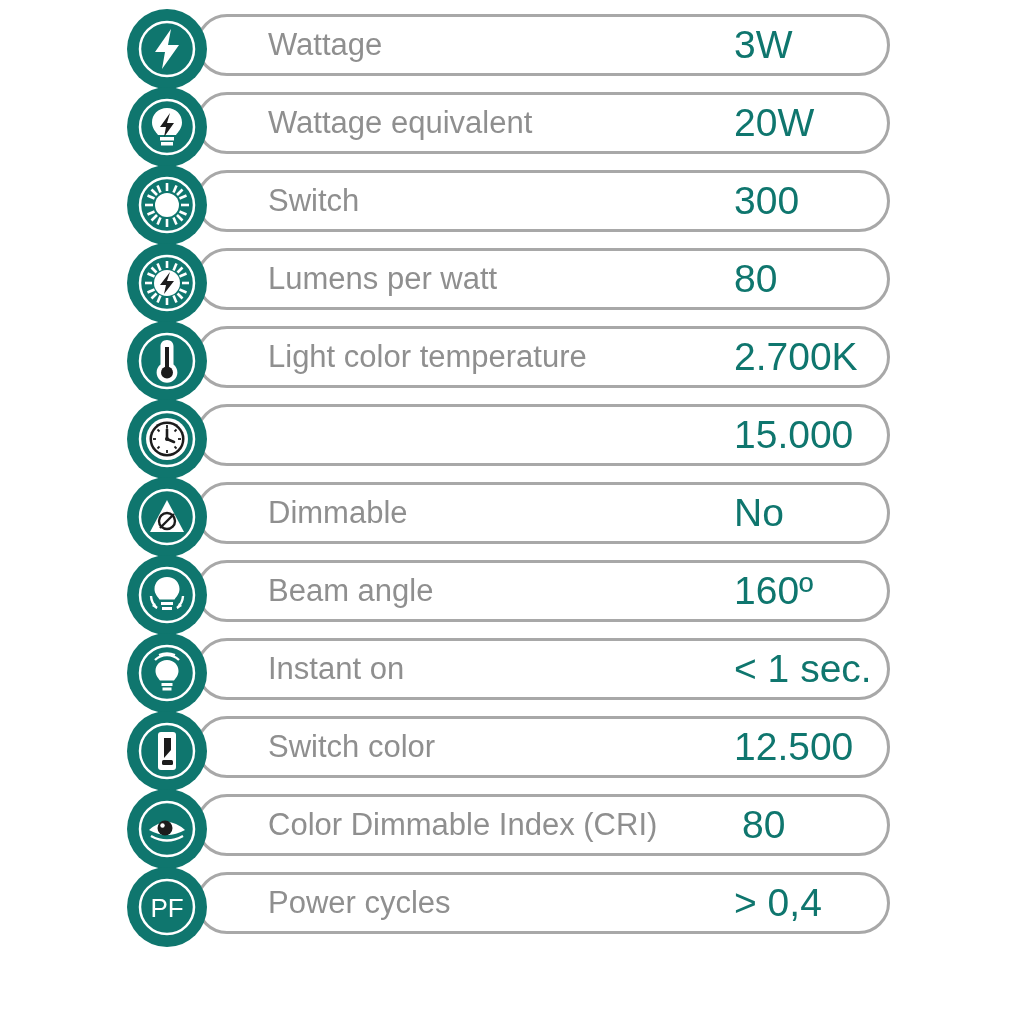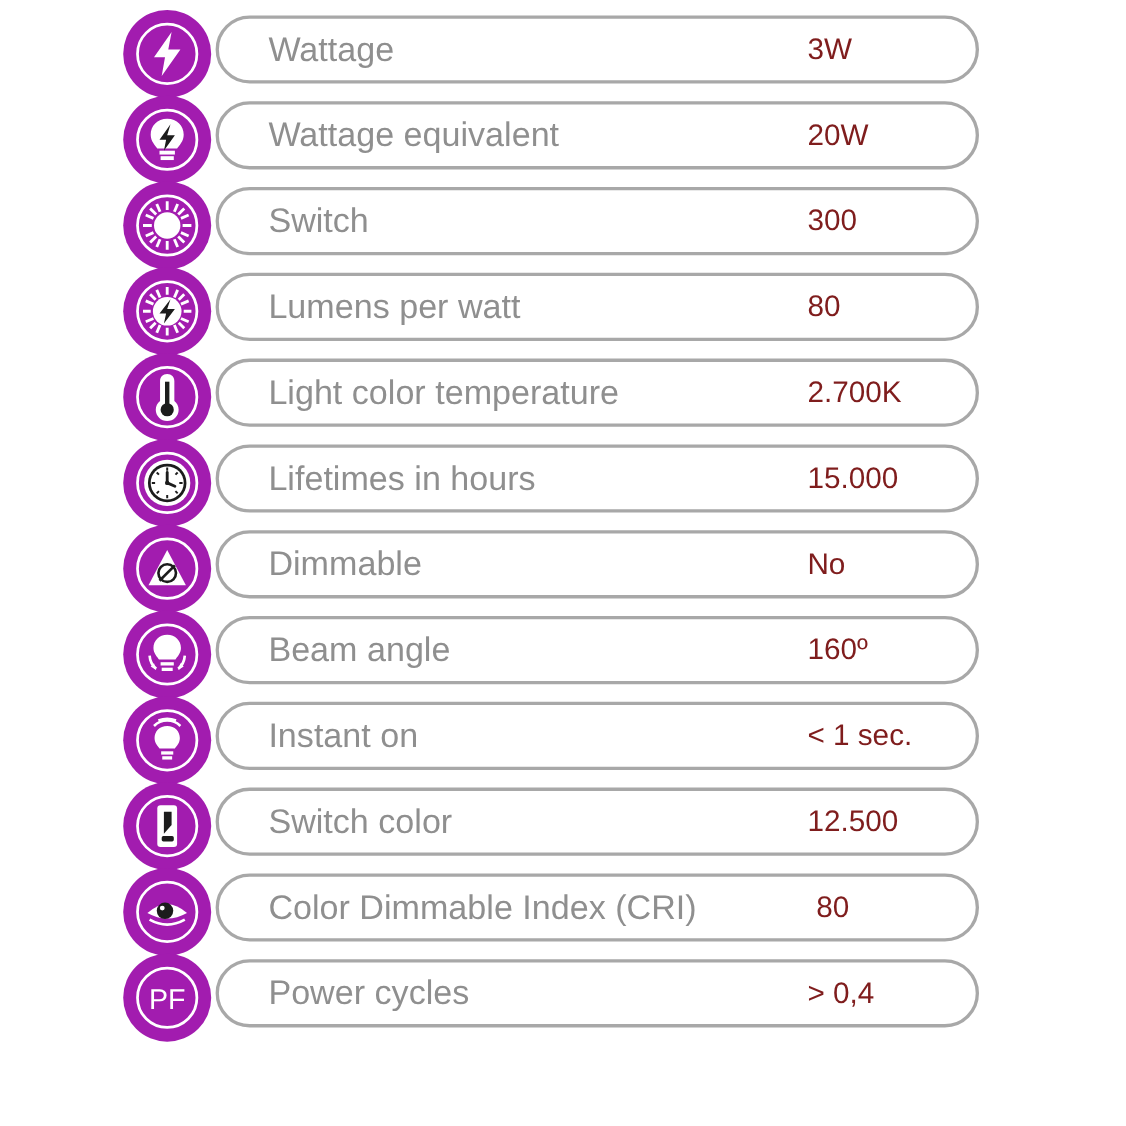--- a/index.html
+++ b/index.html
@@ -35,51 +35,51 @@
     top: 8px;
     bottom: 8px;
     border: 3px solid #a8a8a8;
     border-radius: 34px;
     box-sizing: border-box;
     background: #ffffff;
   }
   
   .icon-disc {
     position: absolute;
-    left: 112px;
+    left: 127px;
     top: 3px;
     width: 80px;
     height: 80px;
     border-radius: 50%;
-    background: #a21caf;
+    background: #0f766e;
     z-index: 3;
     display: flex;
     align-items: center;
     justify-content: center;
   }
   .icon-disc svg {
     display: block;
   }
   .row-label {
     position: absolute;
-    left: 244px;
+    left: 268px;
     top: 50%;
     transform: translateY(-50%);
     font-size: 31px;
     color: #8f8f8f;
     white-space: nowrap;
     z-index: 2;
   }
   .row-value {
     position: absolute;
     left: 734px;
     top: 50%;
     transform: translateY(-50%);
-    font-size: 27px;
-    color: #7f1d1d;
+    font-size: 39px;
+    color: #0f766e;
     white-space: nowrap;
     z-index: 2;
   }
   .row-value.narrow {
     left: 742px;
   }
 </style>
 </head>
 <body>
 
@@ -203,21 +203,20 @@
           <line x1="19.5" y1="19.5" x2="21.5" y2="21.5"></line>
           <line x1="36.5" y1="36.5" x2="38.5" y2="38.5"></line>
           <line x1="19.5" y1="38.5" x2="21.5" y2="36.5"></line>
           <line x1="36.5" y1="21.5" x2="38.5" y2="19.5"></line>
         </g>
         <line x1="29" y1="29" x2="29" y2="19.5" stroke="#1c1c1c" stroke-width="2.6" stroke-linecap="round"></line>
         <line x1="29" y1="29" x2="36" y2="32" stroke="#1c1c1c" stroke-width="2.6" stroke-linecap="round"></line>
         <circle cx="29" cy="29" r="2" fill="#1c1c1c"></circle>
       </svg>
     </div>
-    <div class="row-label">Lifetimes in hours</div>
     <div class="row-value">15.000</div>
   </div>
 
   <div class="spec-row">
     <div class="capsule"></div>
     <div class="icon-disc">
       <svg width="58" height="58" viewBox="0 0 58 58">
         <circle cx="29" cy="29" r="27" fill="none" stroke="#ffffff" stroke-width="2.5"></circle>
         <polygon points="29,12 46,44 12,44" fill="#ffffff"></polygon>
         <circle cx="29" cy="33" r="8" fill="none" stroke="#1c1c1c" stroke-width="2.4"></circle>

